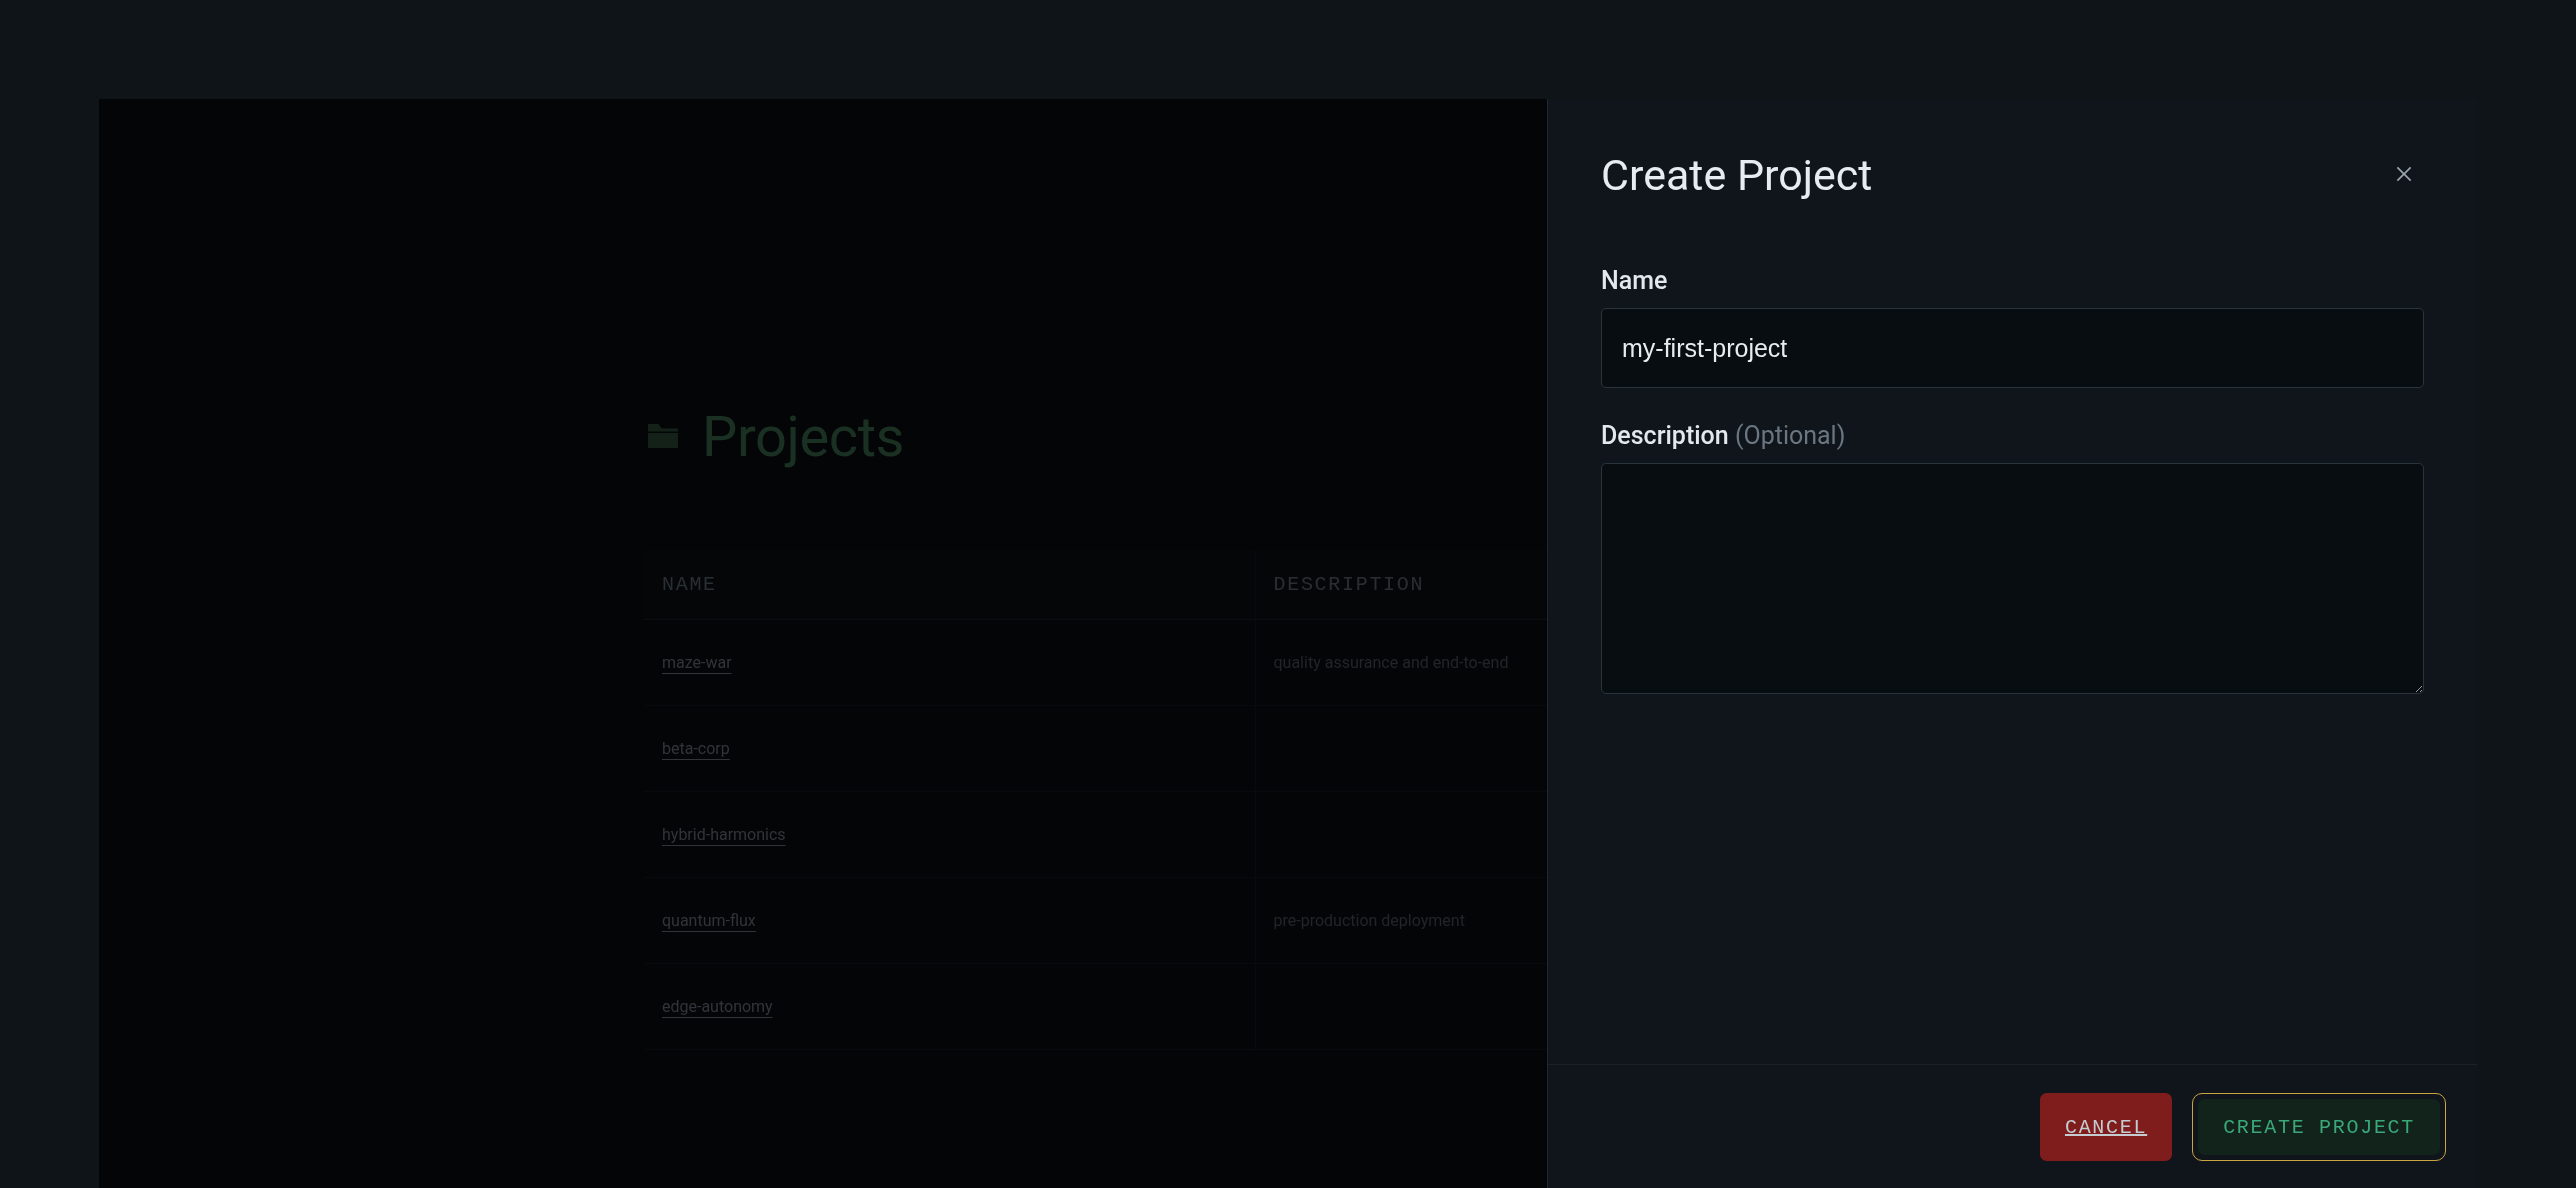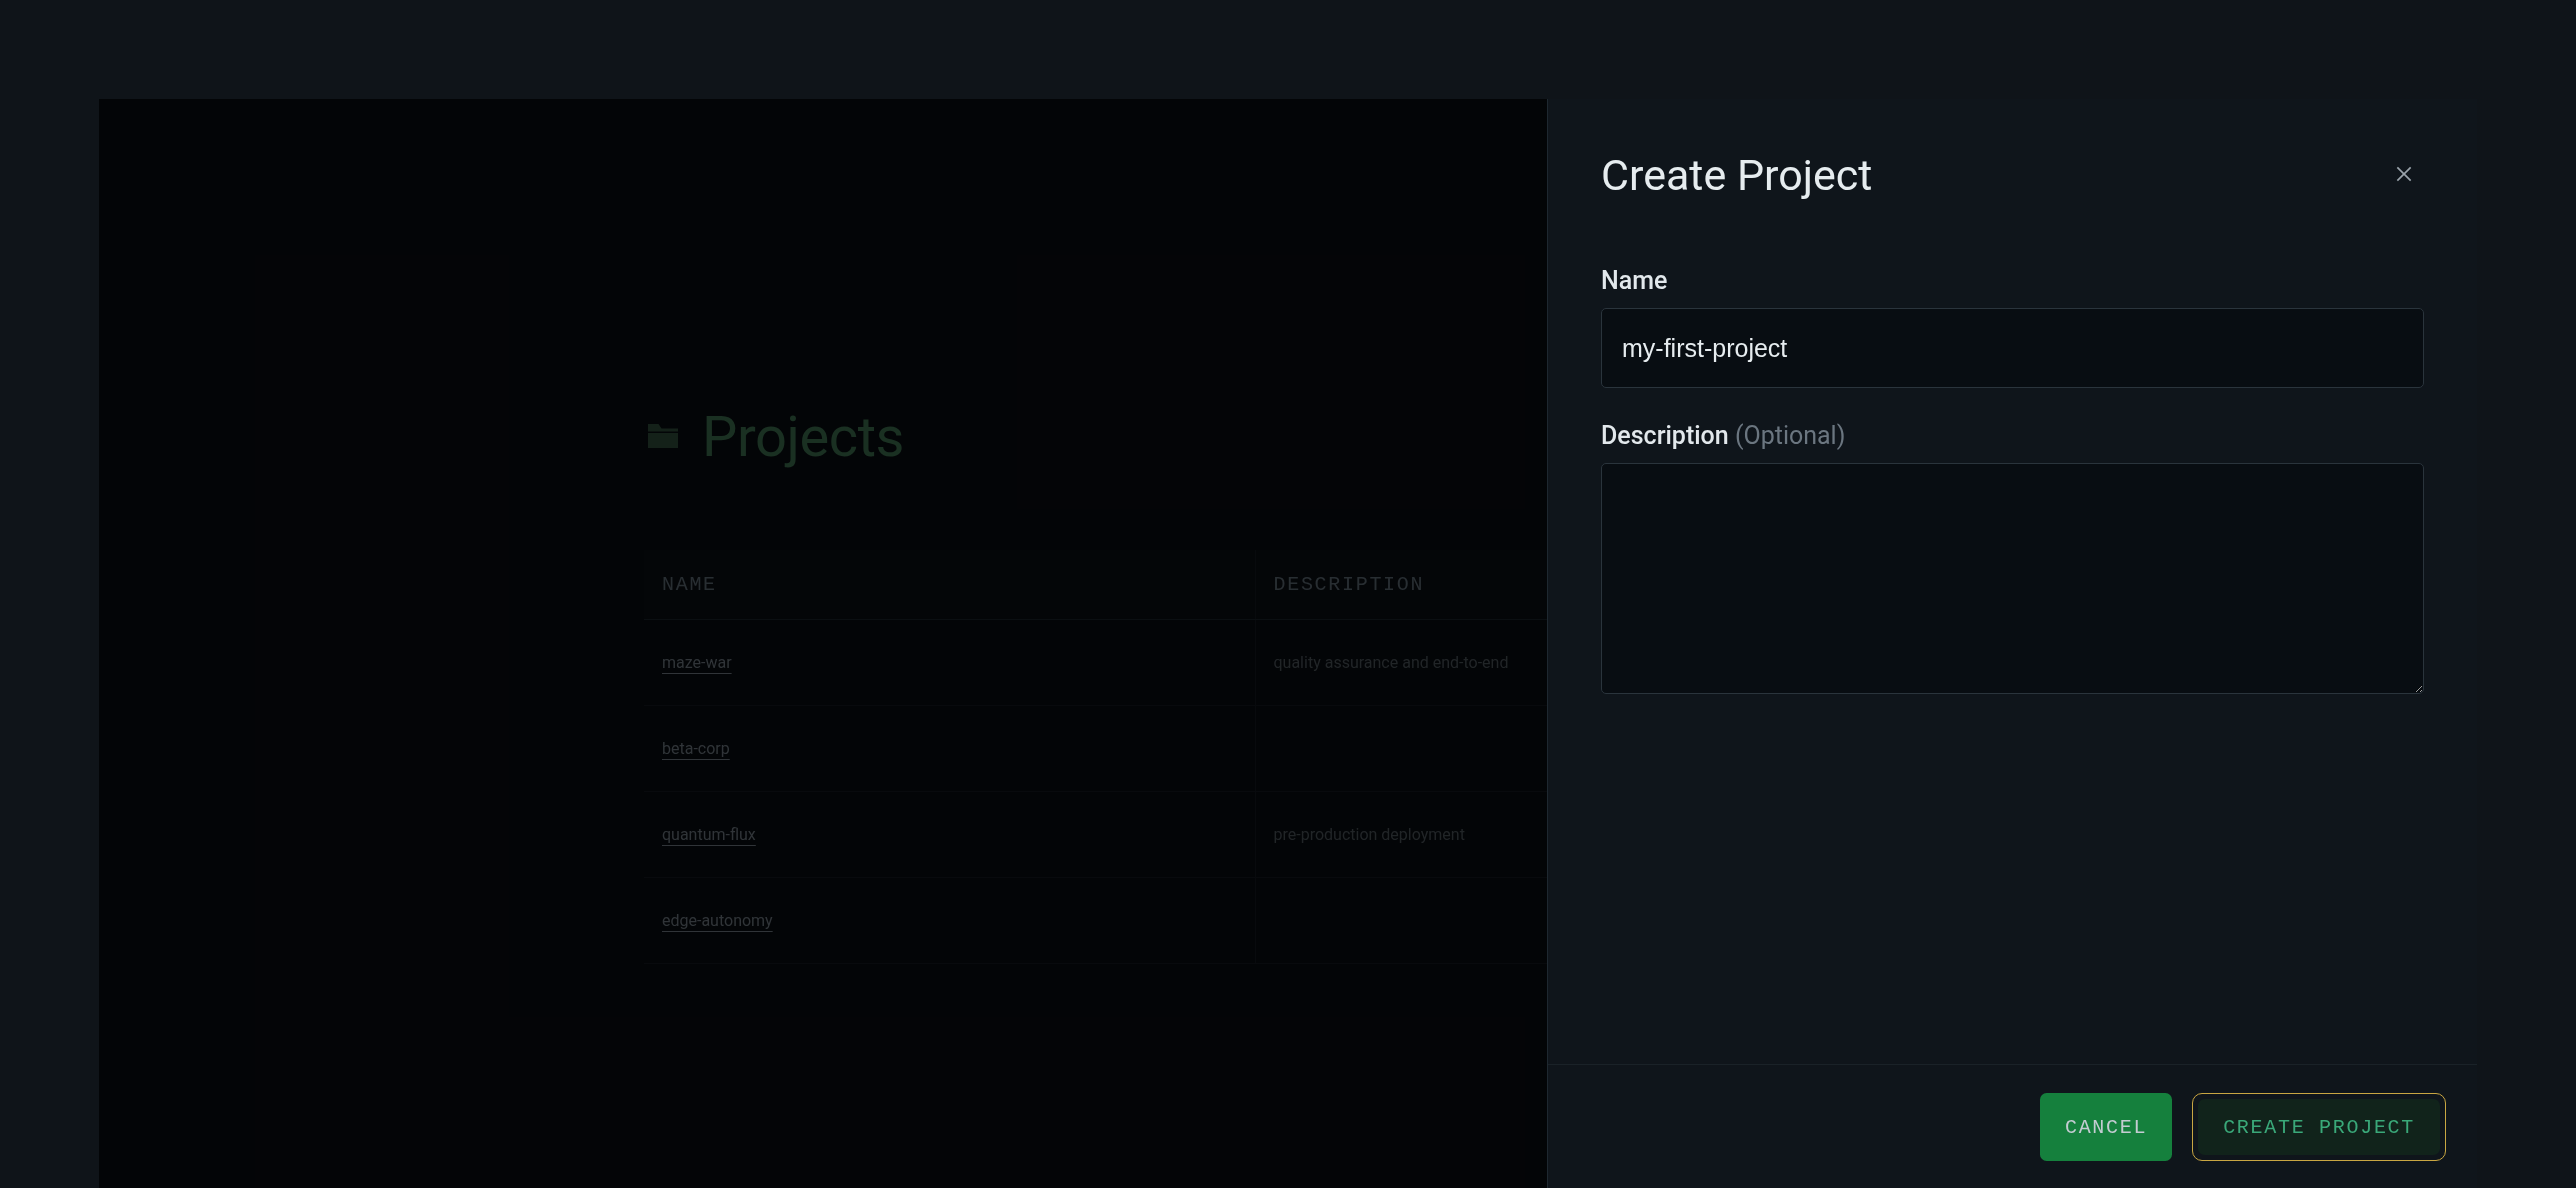--- a/index.html
+++ b/index.html
@@ -176,21 +176,22 @@
     font-size: 20px;
     letter-spacing: 1.7px;
     padding: 16.5px 25px;
     border-radius: 6.6px;
     border: none;
     cursor: pointer;
     background: #141b21;
   }
   .btn-cancel {
     color: #c4ccd2;
-    background: #15803d;
+    background: #7f1d1d;
+    text-decoration: underline;
   }
   .btn-create-wrap {
     border: 1.7px solid #c9a642;
     border-radius: 10px;
     padding: 5px;
   }
   .btn-create {
     color: #3aa879;
     background: #11231b;
   }
@@ -218,20 +219,24 @@
           <th class="col-desc">DESCRIPTION</th>
         </tr>
       </thead>
       <tbody>
         <tr>
           <td class="name-cell"><a href="#">maze-war</a></td>
           <td class="desc-cell">quality assurance and end-to-end</td>
         </tr>
         <tr>
           <td class="name-cell"><a href="#">beta-corp</a></td>
+          <td class="desc-cell"></td>
+        </tr>
+        <tr>
+          <td class="name-cell"><a href="#">hybrid-harmonics</a></td>
           <td class="desc-cell"></td>
         </tr>
         <tr>
           <td class="name-cell"><a href="#">quantum-flux</a></td>
           <td class="desc-cell">pre-production deployment</td>
         </tr>
         <tr>
           <td class="name-cell"><a href="#">edge-autonomy</a></td>
           <td class="desc-cell"></td>
         </tr>

